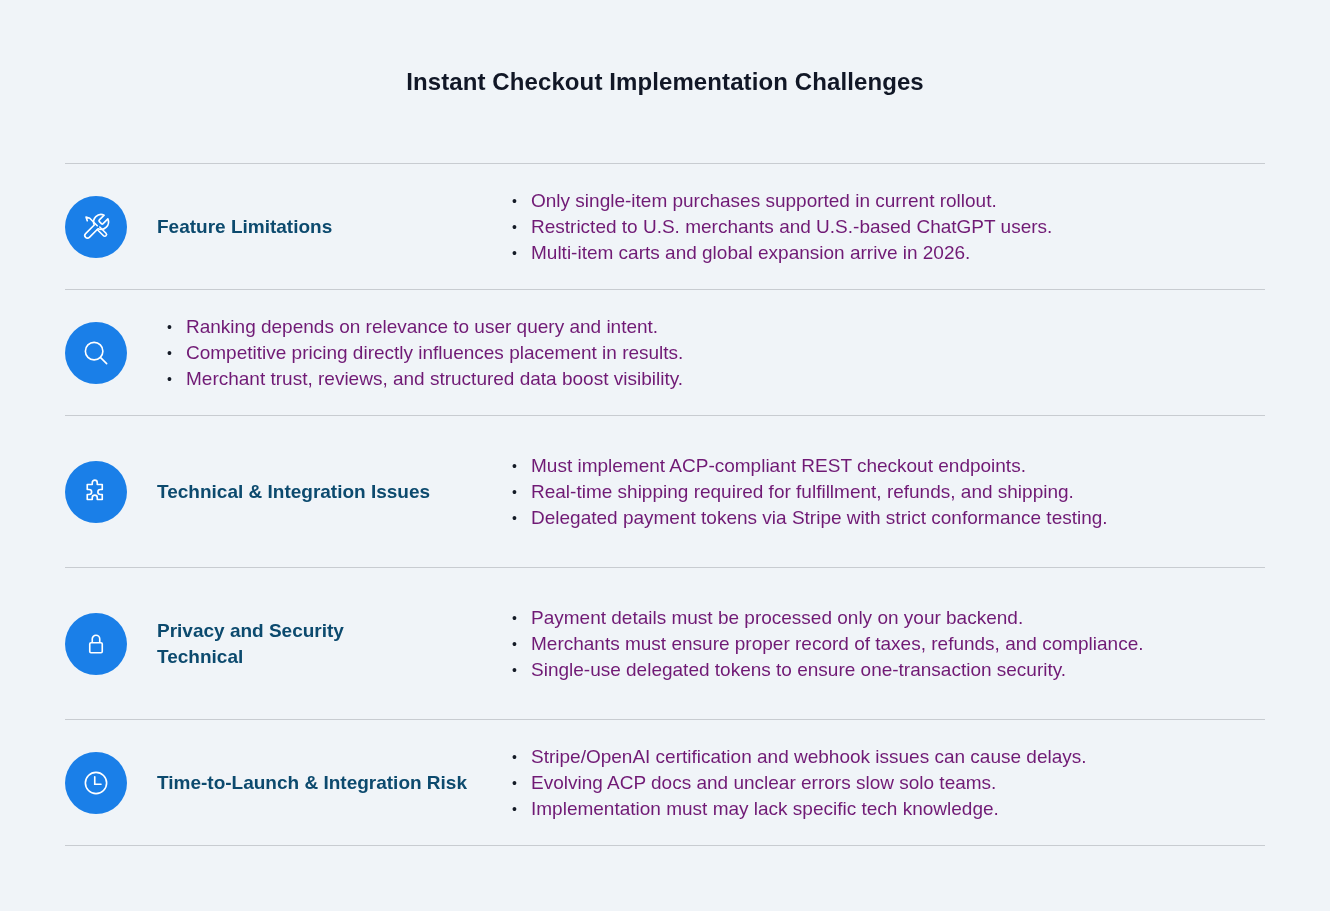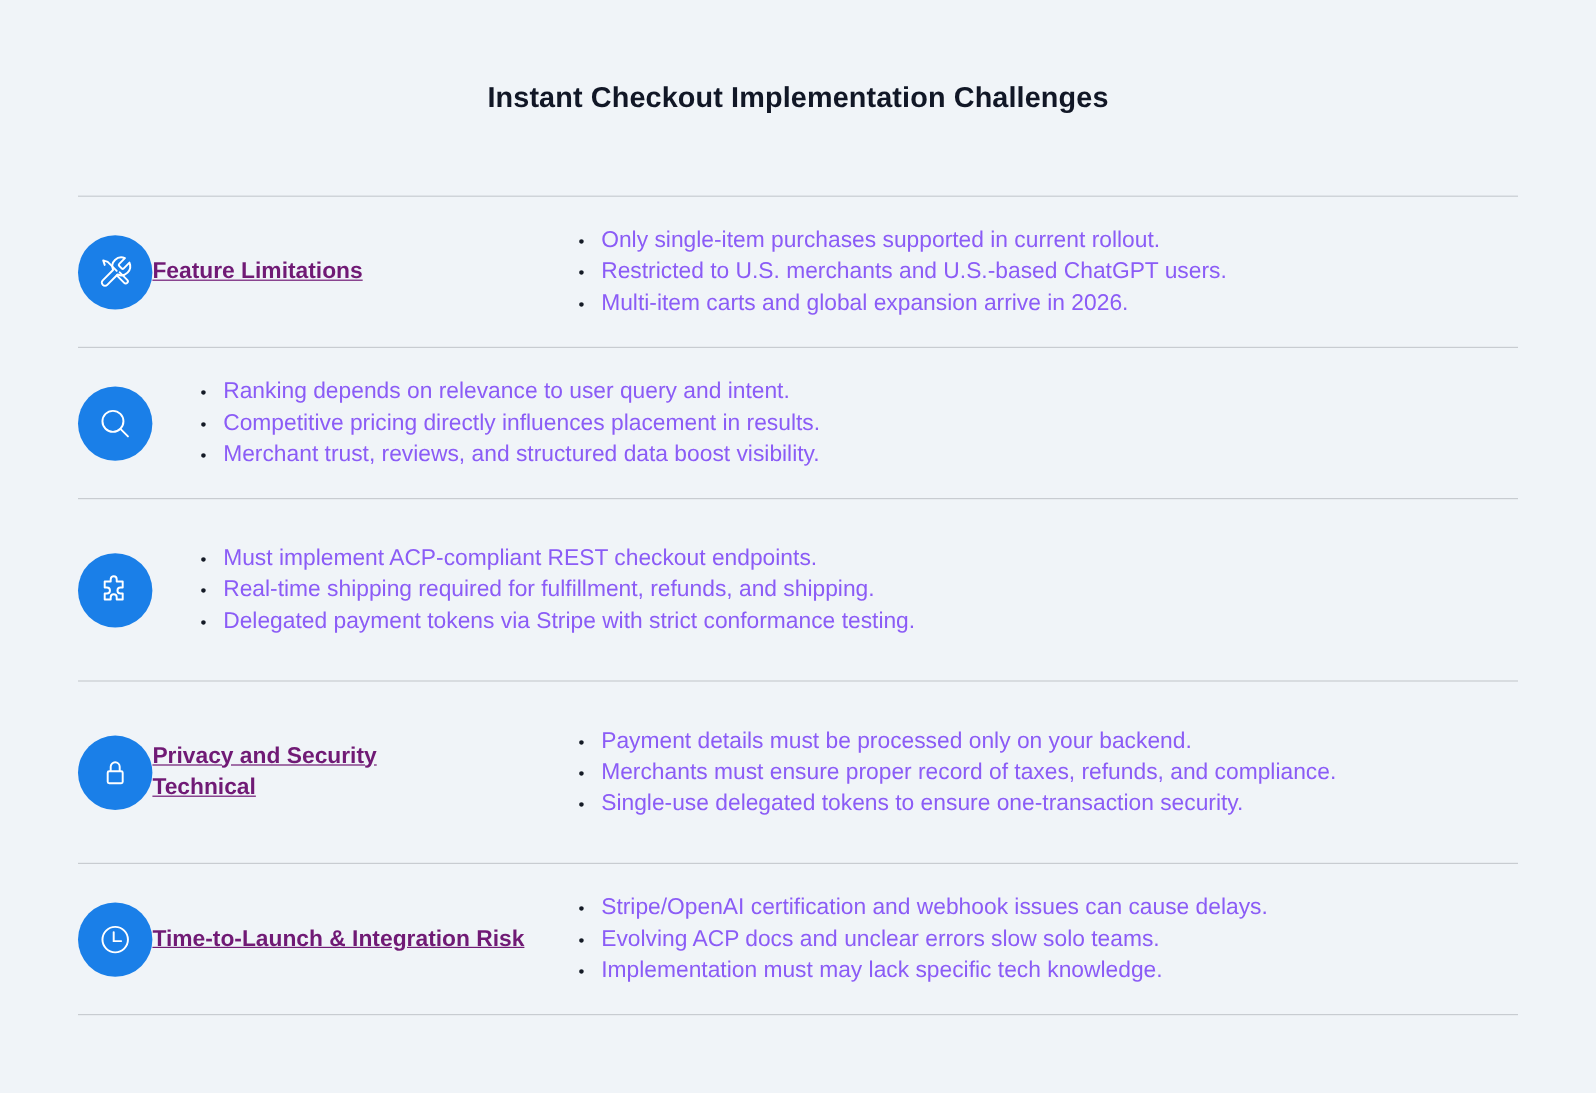--- a/index.html
+++ b/index.html
@@ -19,29 +19,29 @@
   .row {
     display:flex; align-items:center; border-bottom:1px solid #c8ccd1;
     box-sizing:border-box;
   }
   .icon-circle {
     width:62px; height:62px; border-radius:50%; background:#1a7fe8;
     flex:0 0 62px; display:flex; align-items:center; justify-content:center;
   }
   .icon-circle svg { width:30px; height:30px; }
   .label {
-    width:315px; flex:0 0 315px;
-    font-size:19px; font-weight:700; color:#701a75; line-height:26px;text-decoration:underline;
+    margin-left:30px; width:315px; flex:0 0 315px;
+    font-size:19px; font-weight:700; color:#0c4a6e; line-height:26px;
   }
   .bullets {
     margin:0 0 0 24px; padding:0; list-style:none; flex:1;
   }
   .bullets li {
     position:relative; padding-left:35px; font-size:19px; line-height:26px;
-    color:#8b5cf6;
+    color:#701a75;
   }
   .bullets li::before {
     content:"•"; position:absolute; left:16px; top:0; font-size:14px; color:#141a26;
   }
 </style>
 </head>
 <body>
 
 <div class="title">Instant Checkout Implementation Challenges</div>
 
@@ -76,20 +76,21 @@
       <li>Merchant trust, reviews, and structured data boost visibility.</li>
     </ul>
   </div>
 
   <div class="row" style="height:152px;">
     <div class="icon-circle">
       <svg viewBox="0 0 24 24" fill="none" stroke="#fff" stroke-width="1.3" stroke-linejoin="round">
         <path d="M9 4.5a2 2 0 0 1 4 0V6h4v4h-1.5a2 2 0 0 0 0 4H17v4h-4v-1.5a2 2 0 0 0-4 0V18H5v-4h1.5a2 2 0 0 0 0-4H5V6h4z"></path>
       </svg>
     </div>
+    <div class="label">Technical &amp; Integration Issues</div>
     <ul class="bullets">
       <li>Must implement ACP-compliant REST checkout endpoints.</li>
       <li>Real-time shipping required for fulfillment, refunds, and shipping.</li>
       <li style="width:640px;">Delegated payment tokens via Stripe with strict conformance testing.</li>
     </ul>
   </div>
 
   <div class="row" style="height:152px;">
     <div class="icon-circle">
       <svg viewBox="0 0 24 24" fill="none" stroke="#fff" stroke-width="1.3" stroke-linejoin="round">

